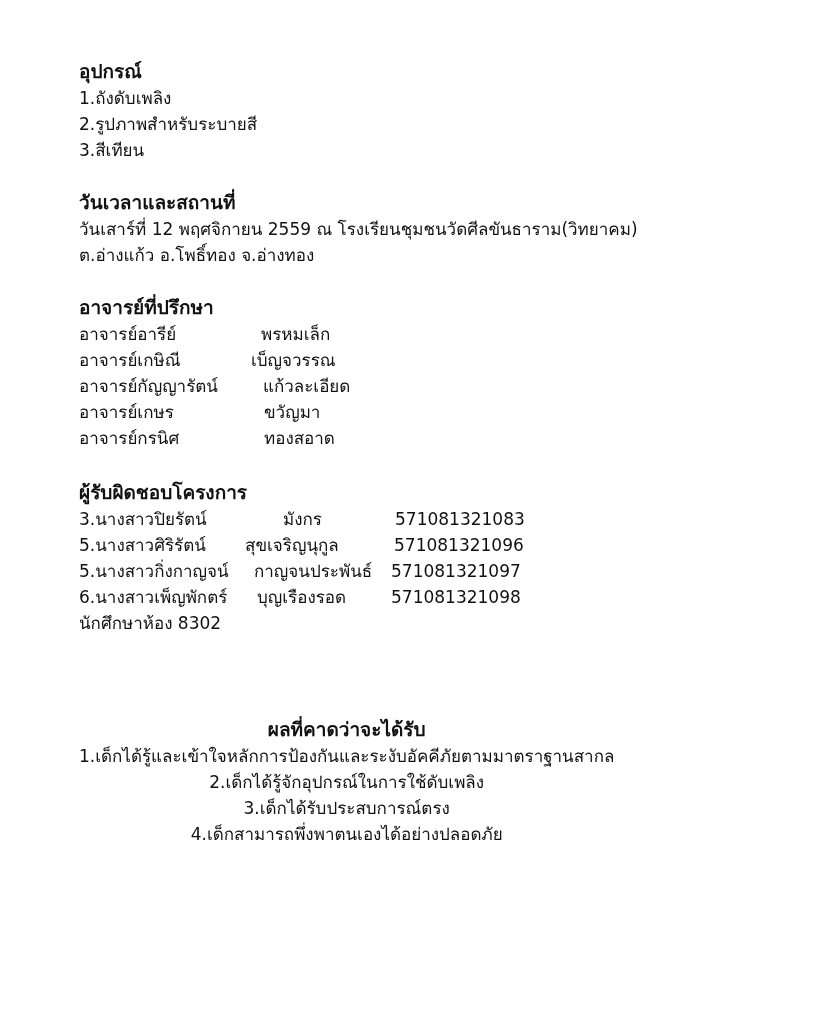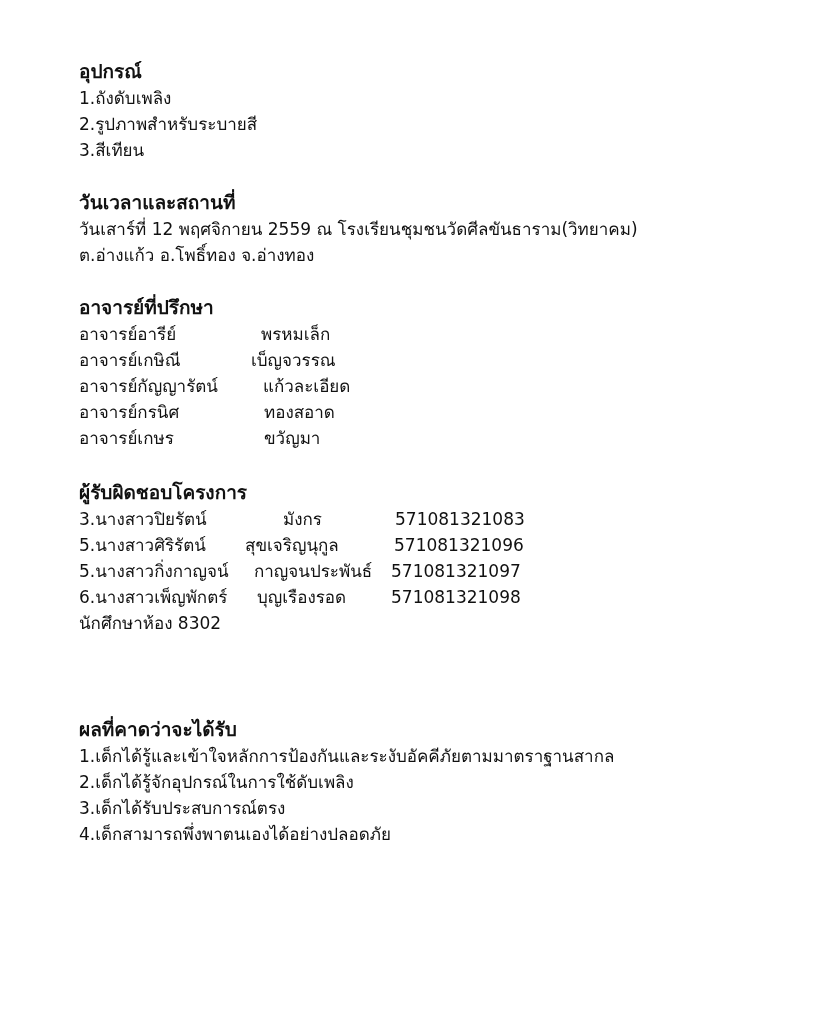--- a/index.html
+++ b/index.html
@@ -42,26 +42,26 @@
     </div>
     <div class="line">
       <span>อาจารย์เกษิณี</span>
       <span class="col2" style="left:172px;">เบ็ญจวรรณ</span>
     </div>
     <div class="line">
       <span>อาจารย์กัญญารัตน์</span>
       <span class="col2" style="left:184px;">แก้วละเอียด</span>
     </div>
     <div class="line">
+      <span>อาจารย์เกษร</span>
+      <span class="col2" style="left:185px;">ขวัญมา</span>
+    </div>
+    <div class="line">
       <span>อาจารย์กรนิศ</span>
       <span class="col2" style="left:185px;">ทองสอาด</span>
-    </div>
-    <div class="line">
-      <span>อาจารย์เกษร</span>
-      <span class="col2" style="left:185px;">ขวัญมา</span>
     </div>
   </div>
 
   <div class="section" style="top:478px; width:500px;">
     <div class="heading">ผู้รับผิดชอบโครงการ</div>
     <div class="line">
       <span>3.นางสาวปิยรัตน์</span>
       <span class="col2" style="left:157px;margin-left:47px;">มังกร</span>
       <span class="col3" style="left:316px;">571081321083</span>
     </div>
@@ -76,21 +76,21 @@
       <span class="col3" style="left:312px;">571081321097</span>
     </div>
     <div class="line">
       <span>6.นางสาวเพ็ญพักตร์</span>
       <span class="col2" style="left:178px;">บุญเรืองรอด</span>
       <span class="col3" style="left:312px;">571081321098</span>
     </div>
     <div class="line">นักศึกษาห้อง 8302</div>
   </div>
 
-  <div class="section" style="top:715px;">
+  <div class="section" style="top:715px;text-align:center;">
     <div class="heading">ผลที่คาดว่าจะได้รับ</div>
     <div class="line">1.เด็กได้รู้และเข้าใจหลักการป้องกันและระงับอัคคีภัยตามมาตราฐานสากล</div>
     <div class="line">2.เด็กได้รู้จักอุปกรณ์ในการใช้ดับเพลิง</div>
     <div class="line">3.เด็กได้รับประสบการณ์ตรง</div>
     <div class="line">4.เด็กสามารถพึ่งพาตนเองได้อย่างปลอดภัย</div>
   </div>
 
 </div>
 
 </body></html>

